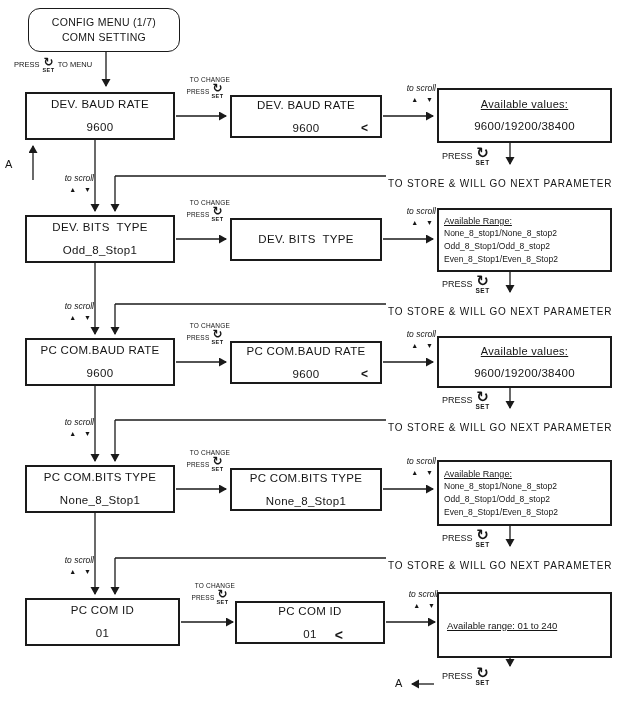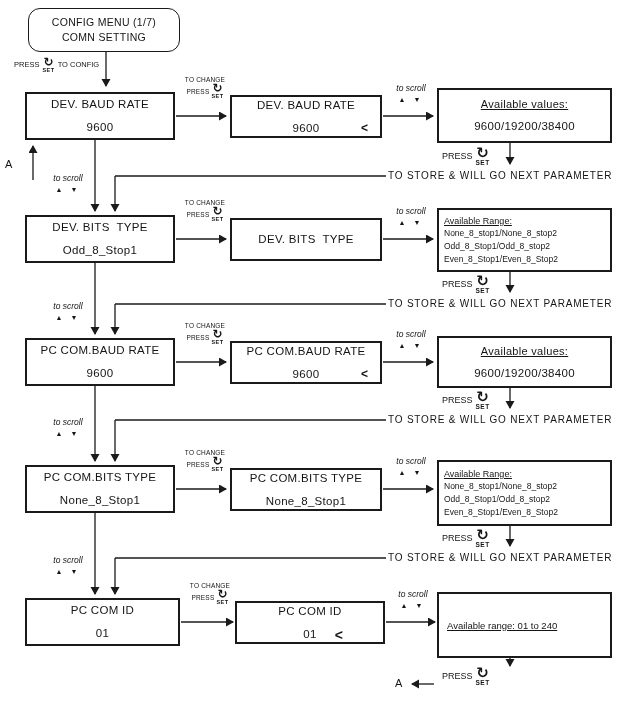--- a/index.html
+++ b/index.html
@@ -18,31 +18,31 @@
   .mid-l2 { position:relative; width:100%; display:flex; justify-content:center; }
   .cursor { position:absolute; right:12px; top:-1px; font-weight:bold; font-size:12px; }
 
   .rt-big { text-decoration:underline; font-size:11px; }
   .rbox-sm { align-items:flex-start; text-align:left; padding:3px 5px; gap:1px; justify-content:center; }
   .rbox-sm .rt { font-size:9px; text-decoration:underline; line-height:1.35; }
   .rbox-sm .rl { font-size:8.5px; line-height:1.4; white-space:pre; }
   .rbox-id { align-items:flex-start; justify-content:center; padding-left:8px; }
   .rbox-id .rt { font-size:9.5px; text-decoration:underline; }
 
-  .lab { position:absolute; z-index:2; text-align:center; line-height:1.15; }
+  .lab { position:absolute; z-index:2; text-align:right; line-height:1.15; }
   .tiny { font-size:6.5px; letter-spacing:.2px; }
   .pressrow { display:flex; align-items:center; justify-content:center; gap:2px; }
   .pressset { display:inline-flex; flex-direction:column; align-items:center; line-height:.9; }
   .pressset .ci { font-size:12px; font-weight:bold; }
   .pressset .st { font-size:5.5px; font-weight:bold; letter-spacing:.5px; }
   .presslab { display:flex; align-items:center; gap:3px; font-size:9px; }
   .presslab .pressset .ci { font-size:15px; }
   .presslab .pressset .st { font-size:6.5px; }
   .enterlab { display:flex; align-items:center; gap:3px; font-size:7.5px; }
-  .storelab { font-size:10px; letter-spacing:.8px; white-space:nowrap; text-align:left; }
+  .storelab { font-size:10px; letter-spacing:.8px; white-space:nowrap; text-align:left;margin-top:8px; }
   .ts { font-size:8.5px;font-style:italic; }
   .tri { font-size:7px; letter-spacing:3px; margin-top:2px; }
   .alab { font-size:11px; }
 </style>
 </head>
 <body>
 
 <div class="canvas">
 
   <svg class="wires" width="618" height="716">
@@ -94,21 +94,21 @@
     <div class="bt">CONFIG MENU (1/7)</div>
     <div class="bt">COMN SETTING</div>
   </div>
 
   <div class="lab enterlab" style="left:14px;top:57px">
     <span>PRESS</span>
     <span class="pressset">
       <span class="ci">↻</span>
       <span class="st">SET</span>
     </span>
-    <span>TO CONFIG</span>
+    <span>TO MENU</span>
   </div>
 
   <div class="lab alab" style="left:5px;top:158px">A</div>
 
   <div class="box" style="left:25px;top:92px;width:150px;height:48px">
     <div class="bt">DEV. BAUD RATE</div>
     <div class="bt">9600</div>
   </div>
   <div class="lab" style="left:180px;top:76px;width:50px">
     <div class="tiny">TO CHANGE</div>

